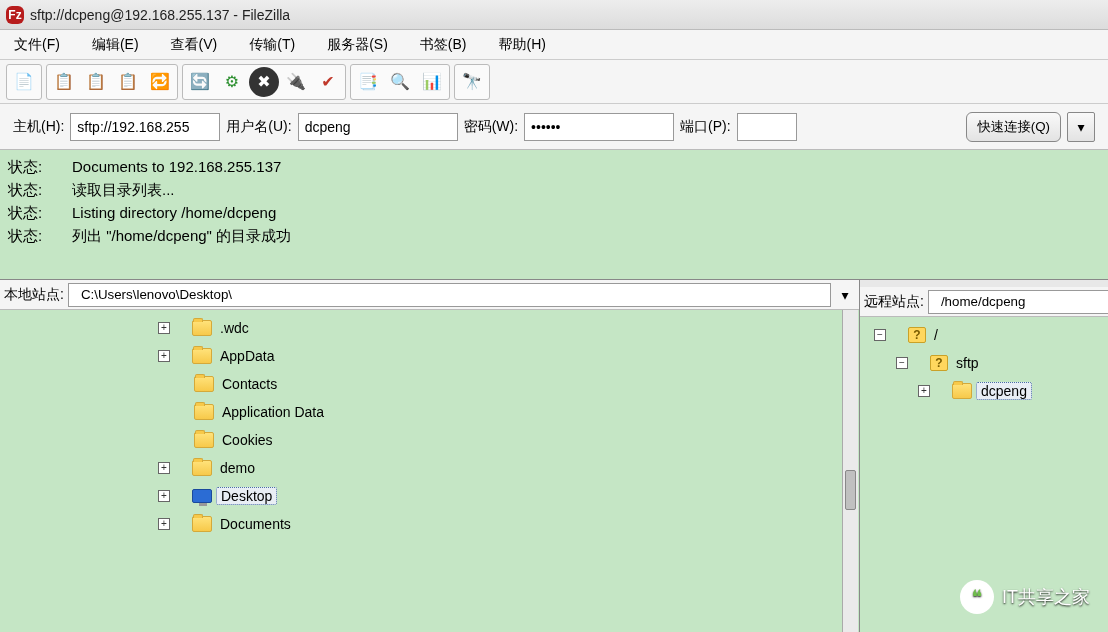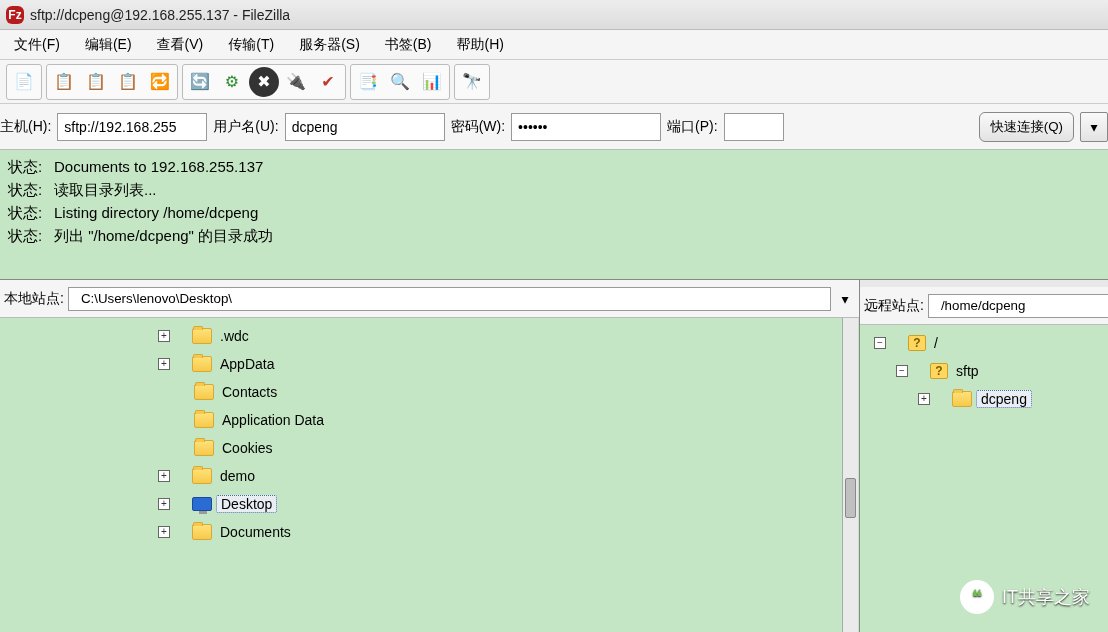--- a/index.html
+++ b/index.html
@@ -30,21 +30,21 @@
     font-size: 12px;
     margin-right: 6px;
   }
   .titlebar .title { color: #222; }
   .menubar {
     height: 30px;
     background: #f5f5f5;
     display: flex;
     align-items: center;
     padding: 0 6px;
-    gap: 9px;
+    gap: 16px;
     border-bottom: 1px solid #ccc;
   }
   .menubar .menu-item { padding: 4px 8px; cursor: default; }
   .toolbar {
     height: 44px;
     background: #f5f5f5;
     border-bottom: 1px solid #ccc;
     display: flex; align-items: center;
     padding: 0 6px;
     gap: 4px;
@@ -62,21 +62,21 @@
     display: flex; align-items: center; justify-content: center;
     border: 1px solid transparent;
     border-radius: 2px;
     font-size: 16px;
     cursor: pointer;
   }
   .quickbar {
     height: 46px;
     background: #f5f5f5;
     display: flex; align-items: center;
-    padding: 0 0;
+    padding: 0 13px;
     gap: 6px;
     border-bottom: 1px solid #bbb;
   }
   .quickbar label { white-space: nowrap; }
   .qb-input {
     height: 28px;
     border: 1px solid #999;
     padding: 0 6px;
     background: #fff;
     font-size: 14px;
@@ -98,34 +98,34 @@
     cursor: pointer;
   }
   .log-pane {
     height: 130px;
     background: #c5e6c5;
     border-bottom: 1px solid #888;
     padding: 6px 8px;
     overflow-y: auto;
     font-size: 15px;
   }
-  .log-row { display: flex; padding: 2px 0; }
+  .log-row { display: flex; gap: 18px; padding: 2px 0; }
   .log-row .log-label { width: 46px; }
   .panes {
     display: flex;
     height: 352px;
   }
   .pane {
     display: flex; flex-direction: column;
     border-right: 1px solid #888;
   }
   .pane.local { flex: 1; }
   .pane.remote { width: 248px; border-right: none; margin-top: 7px; }
   .pathbar {
-    height: 38px;
+    height: 30px;
     background: #f5f5f5;
     border-bottom: 1px solid #bbb;
     display: flex; align-items: center;
     padding: 0 4px;
     gap: 4px;
   }
   .pathbar label { white-space: nowrap; }
   .pathbar input {
     flex: 1;
     height: 24px;

